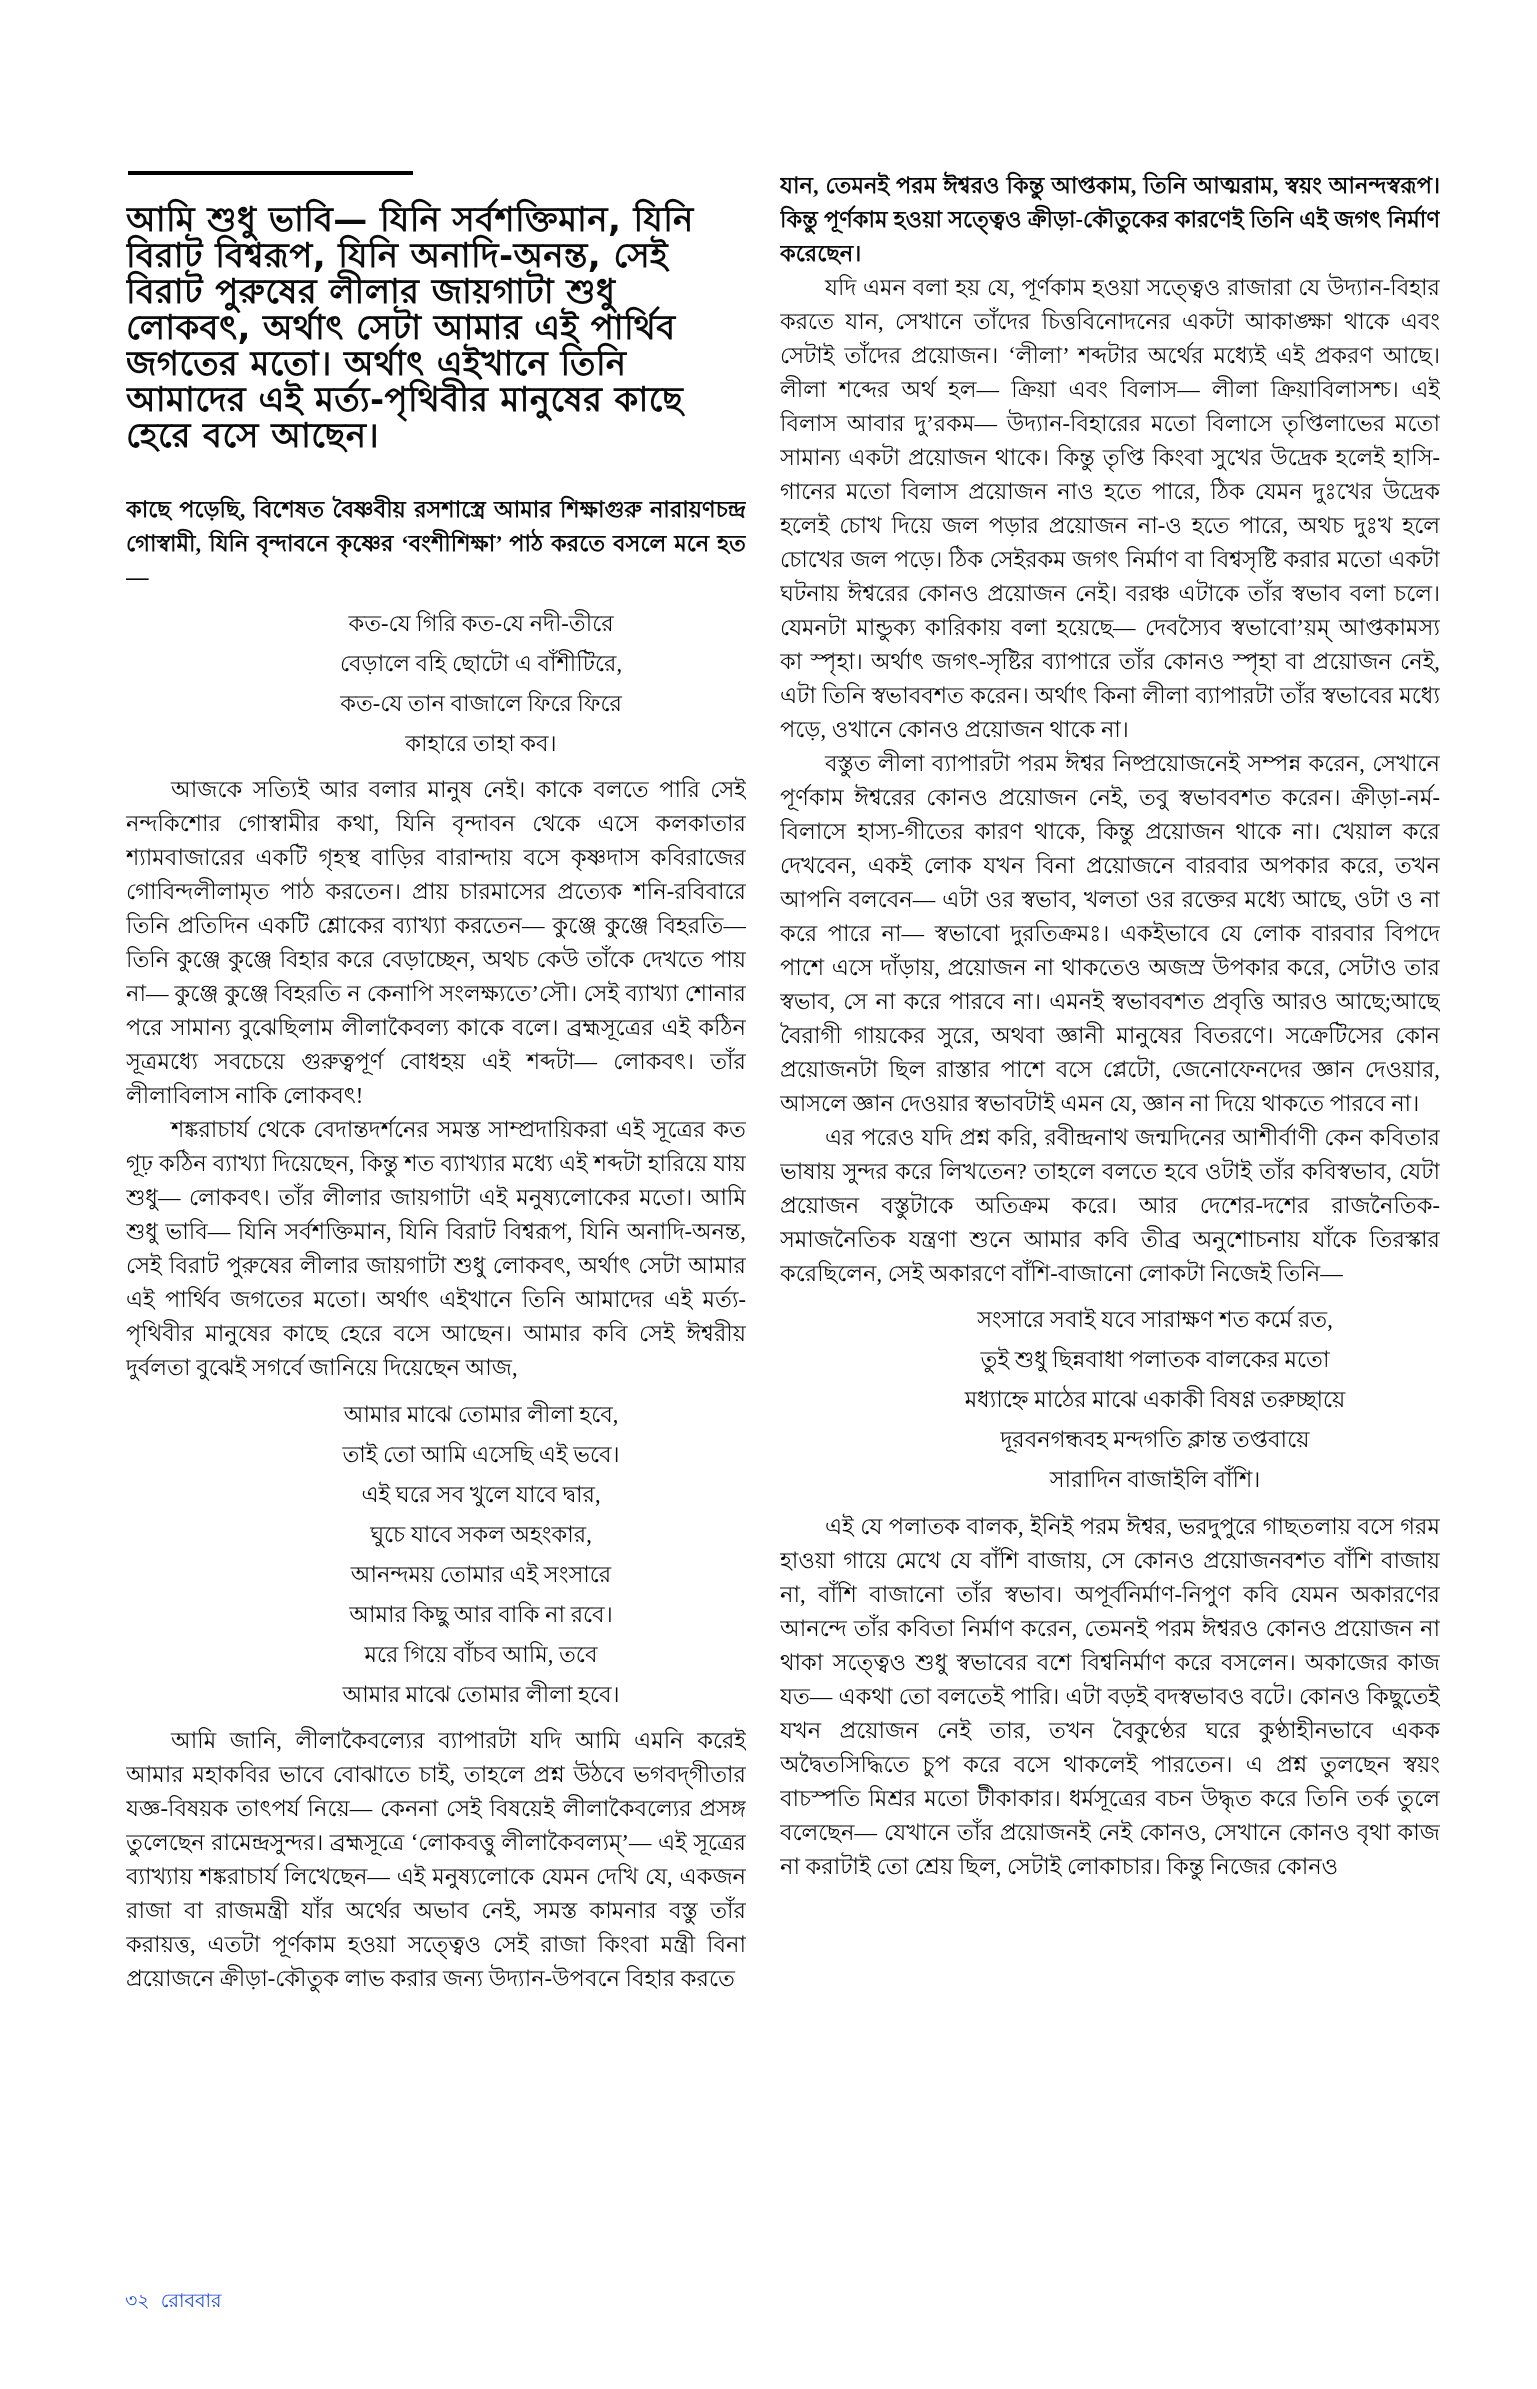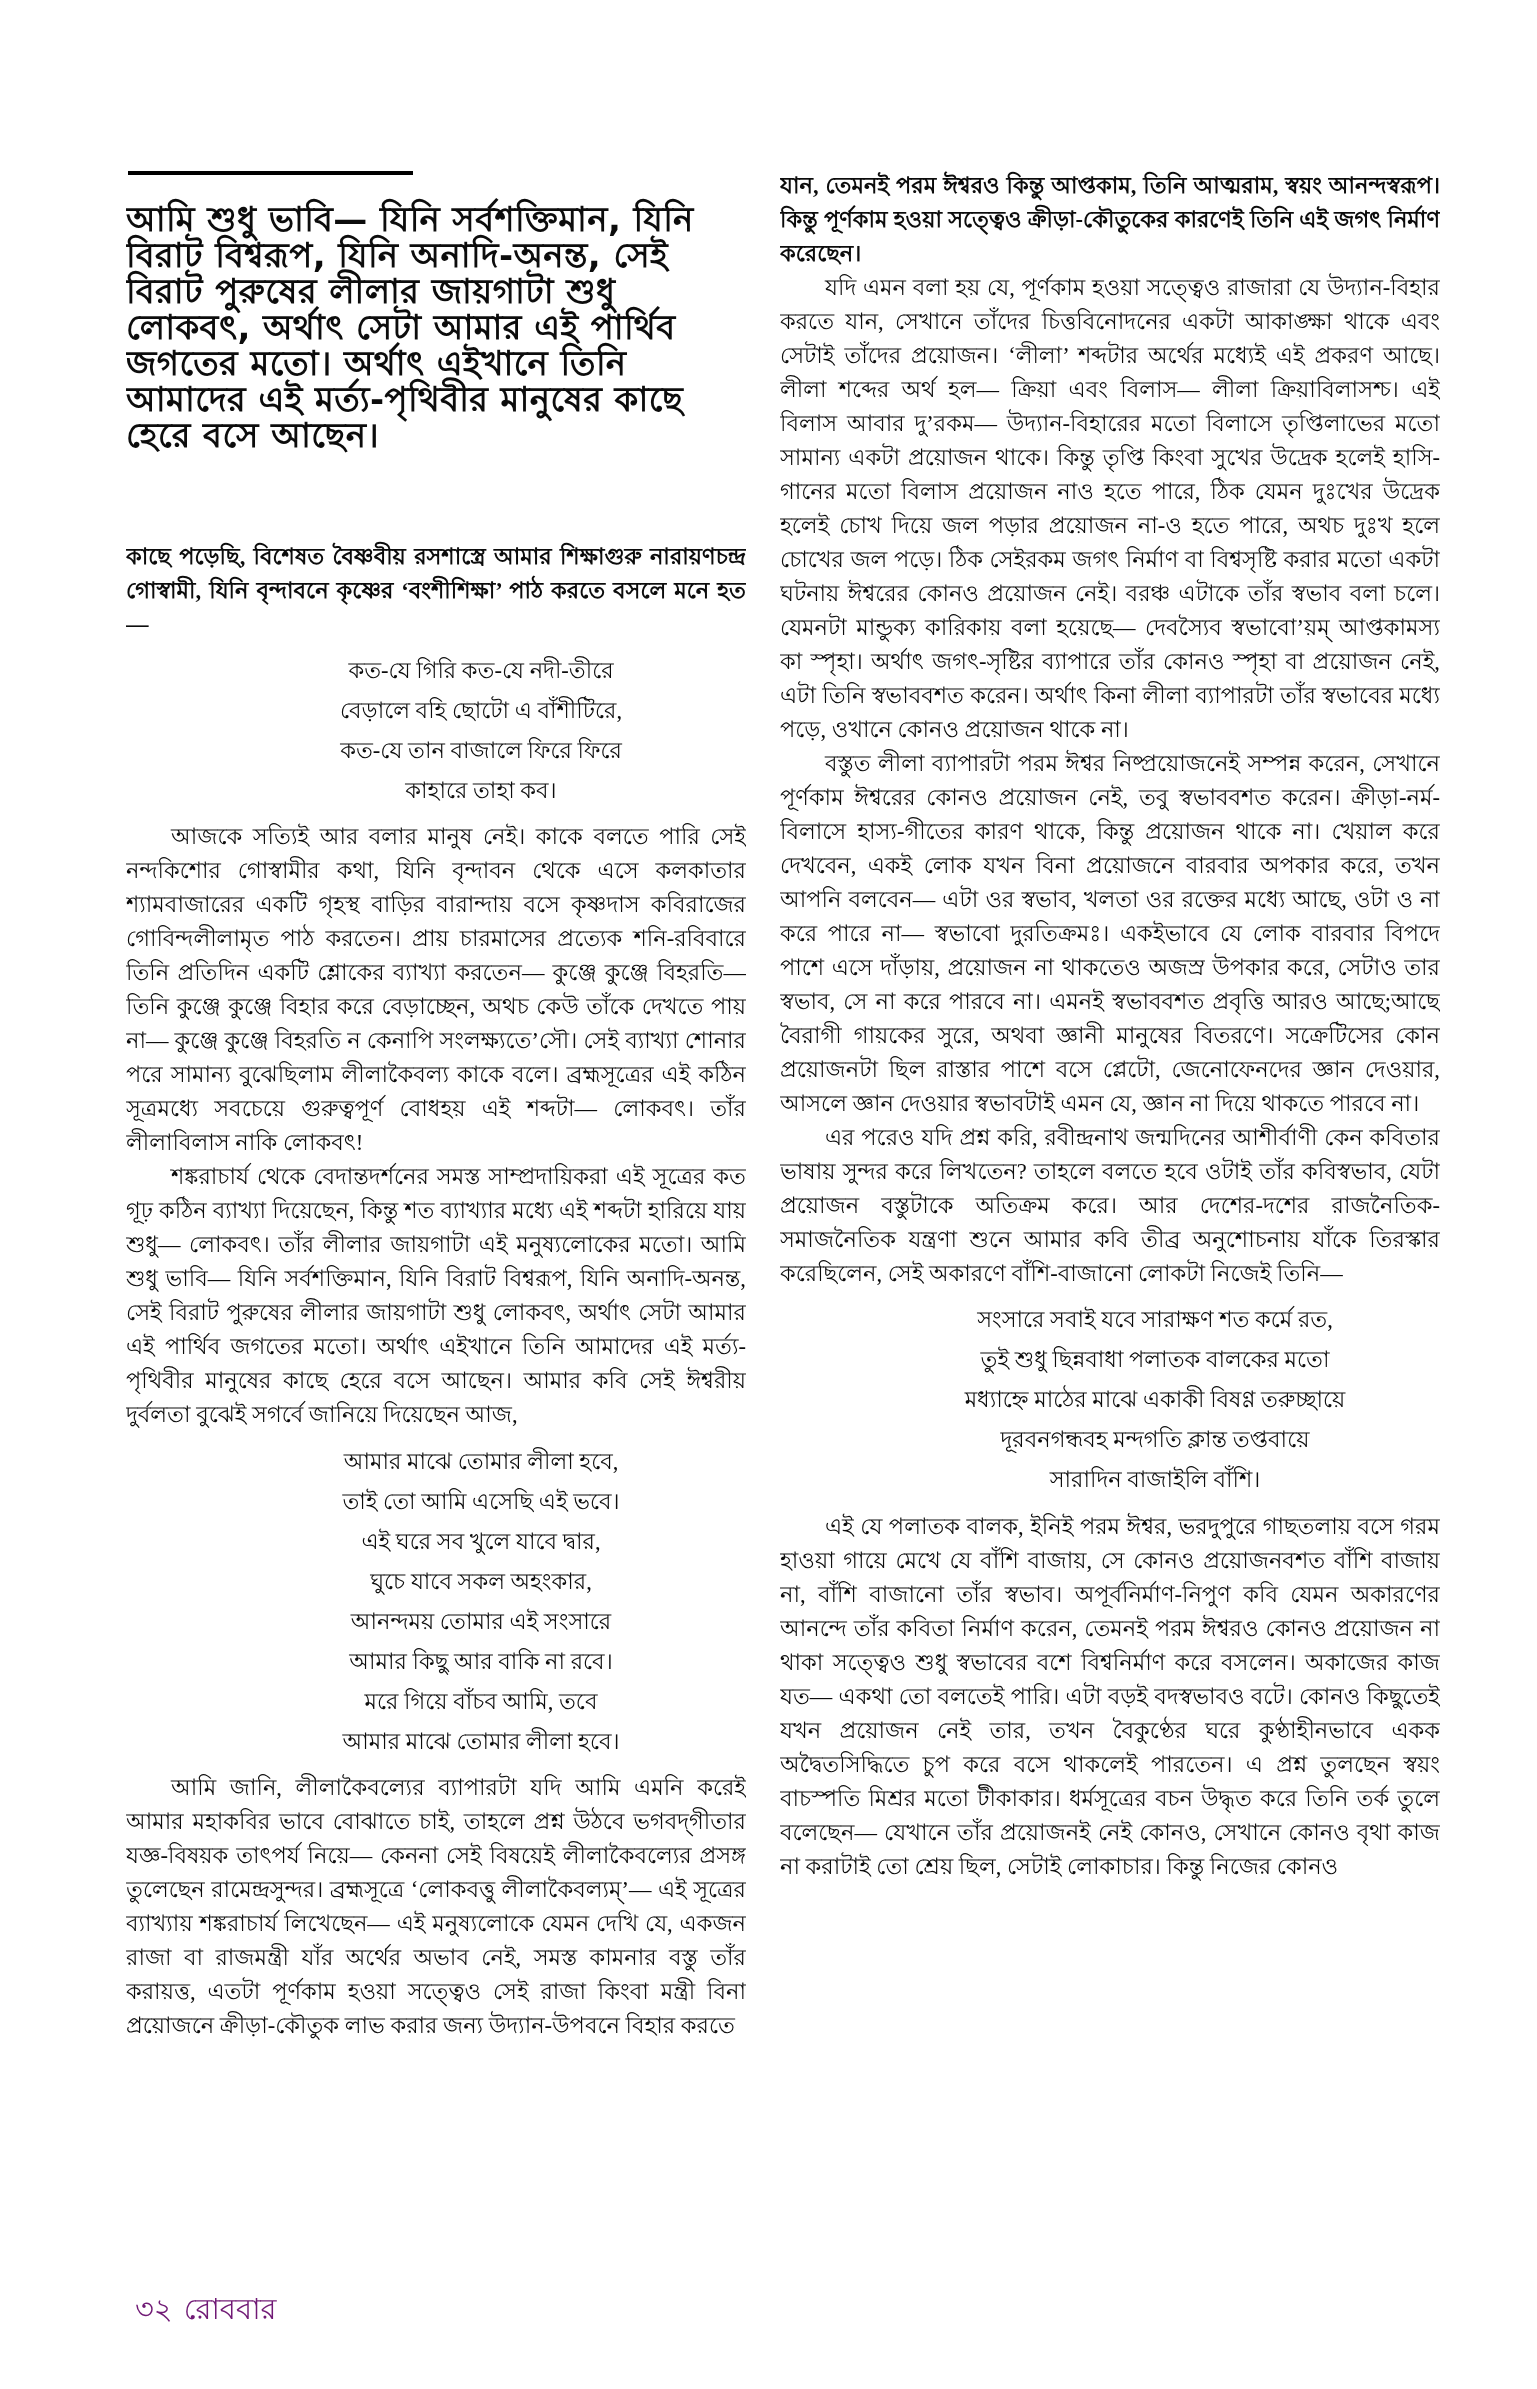--- a/index.html
+++ b/index.html
@@ -33,38 +33,38 @@
     font-size: 34px;
     line-height: 36px;
     letter-spacing: 0.4px;
     margin: 0;
     width: 612px;
   }
   .body-text {
     font-size: 22.5px;
     line-height: 34px;
   }
-  .col-left .body-text { margin-top: 87px; }
+  .col-left .body-text { margin-top: 40px; }
   .para {
     margin: 0;
     text-align: justify;
     text-indent: 45px;
   }
   .para.no-indent { text-indent: 0; font-weight: bold; }
   .verse {
     margin: 9.3px 0 9.3px 90px;
     line-height: 40px;
     white-space: pre-line;
     text-align: center;
   }
   .page-footer {
     position: absolute;
-    left: 135px; top: 2286px;
-    font-size: 29px;
-    color: #701a75;
+    left: 125px; top: 2286px;
+    font-size: 19px;
+    color: #1d4ed8;
   }
   .page-footer .num { margin-right: 11px; }
 </style>
 </head>
 <body>
 
 <div class="page">
 
   <div class="col col-left">
     <div class="quote-rule"></div>

